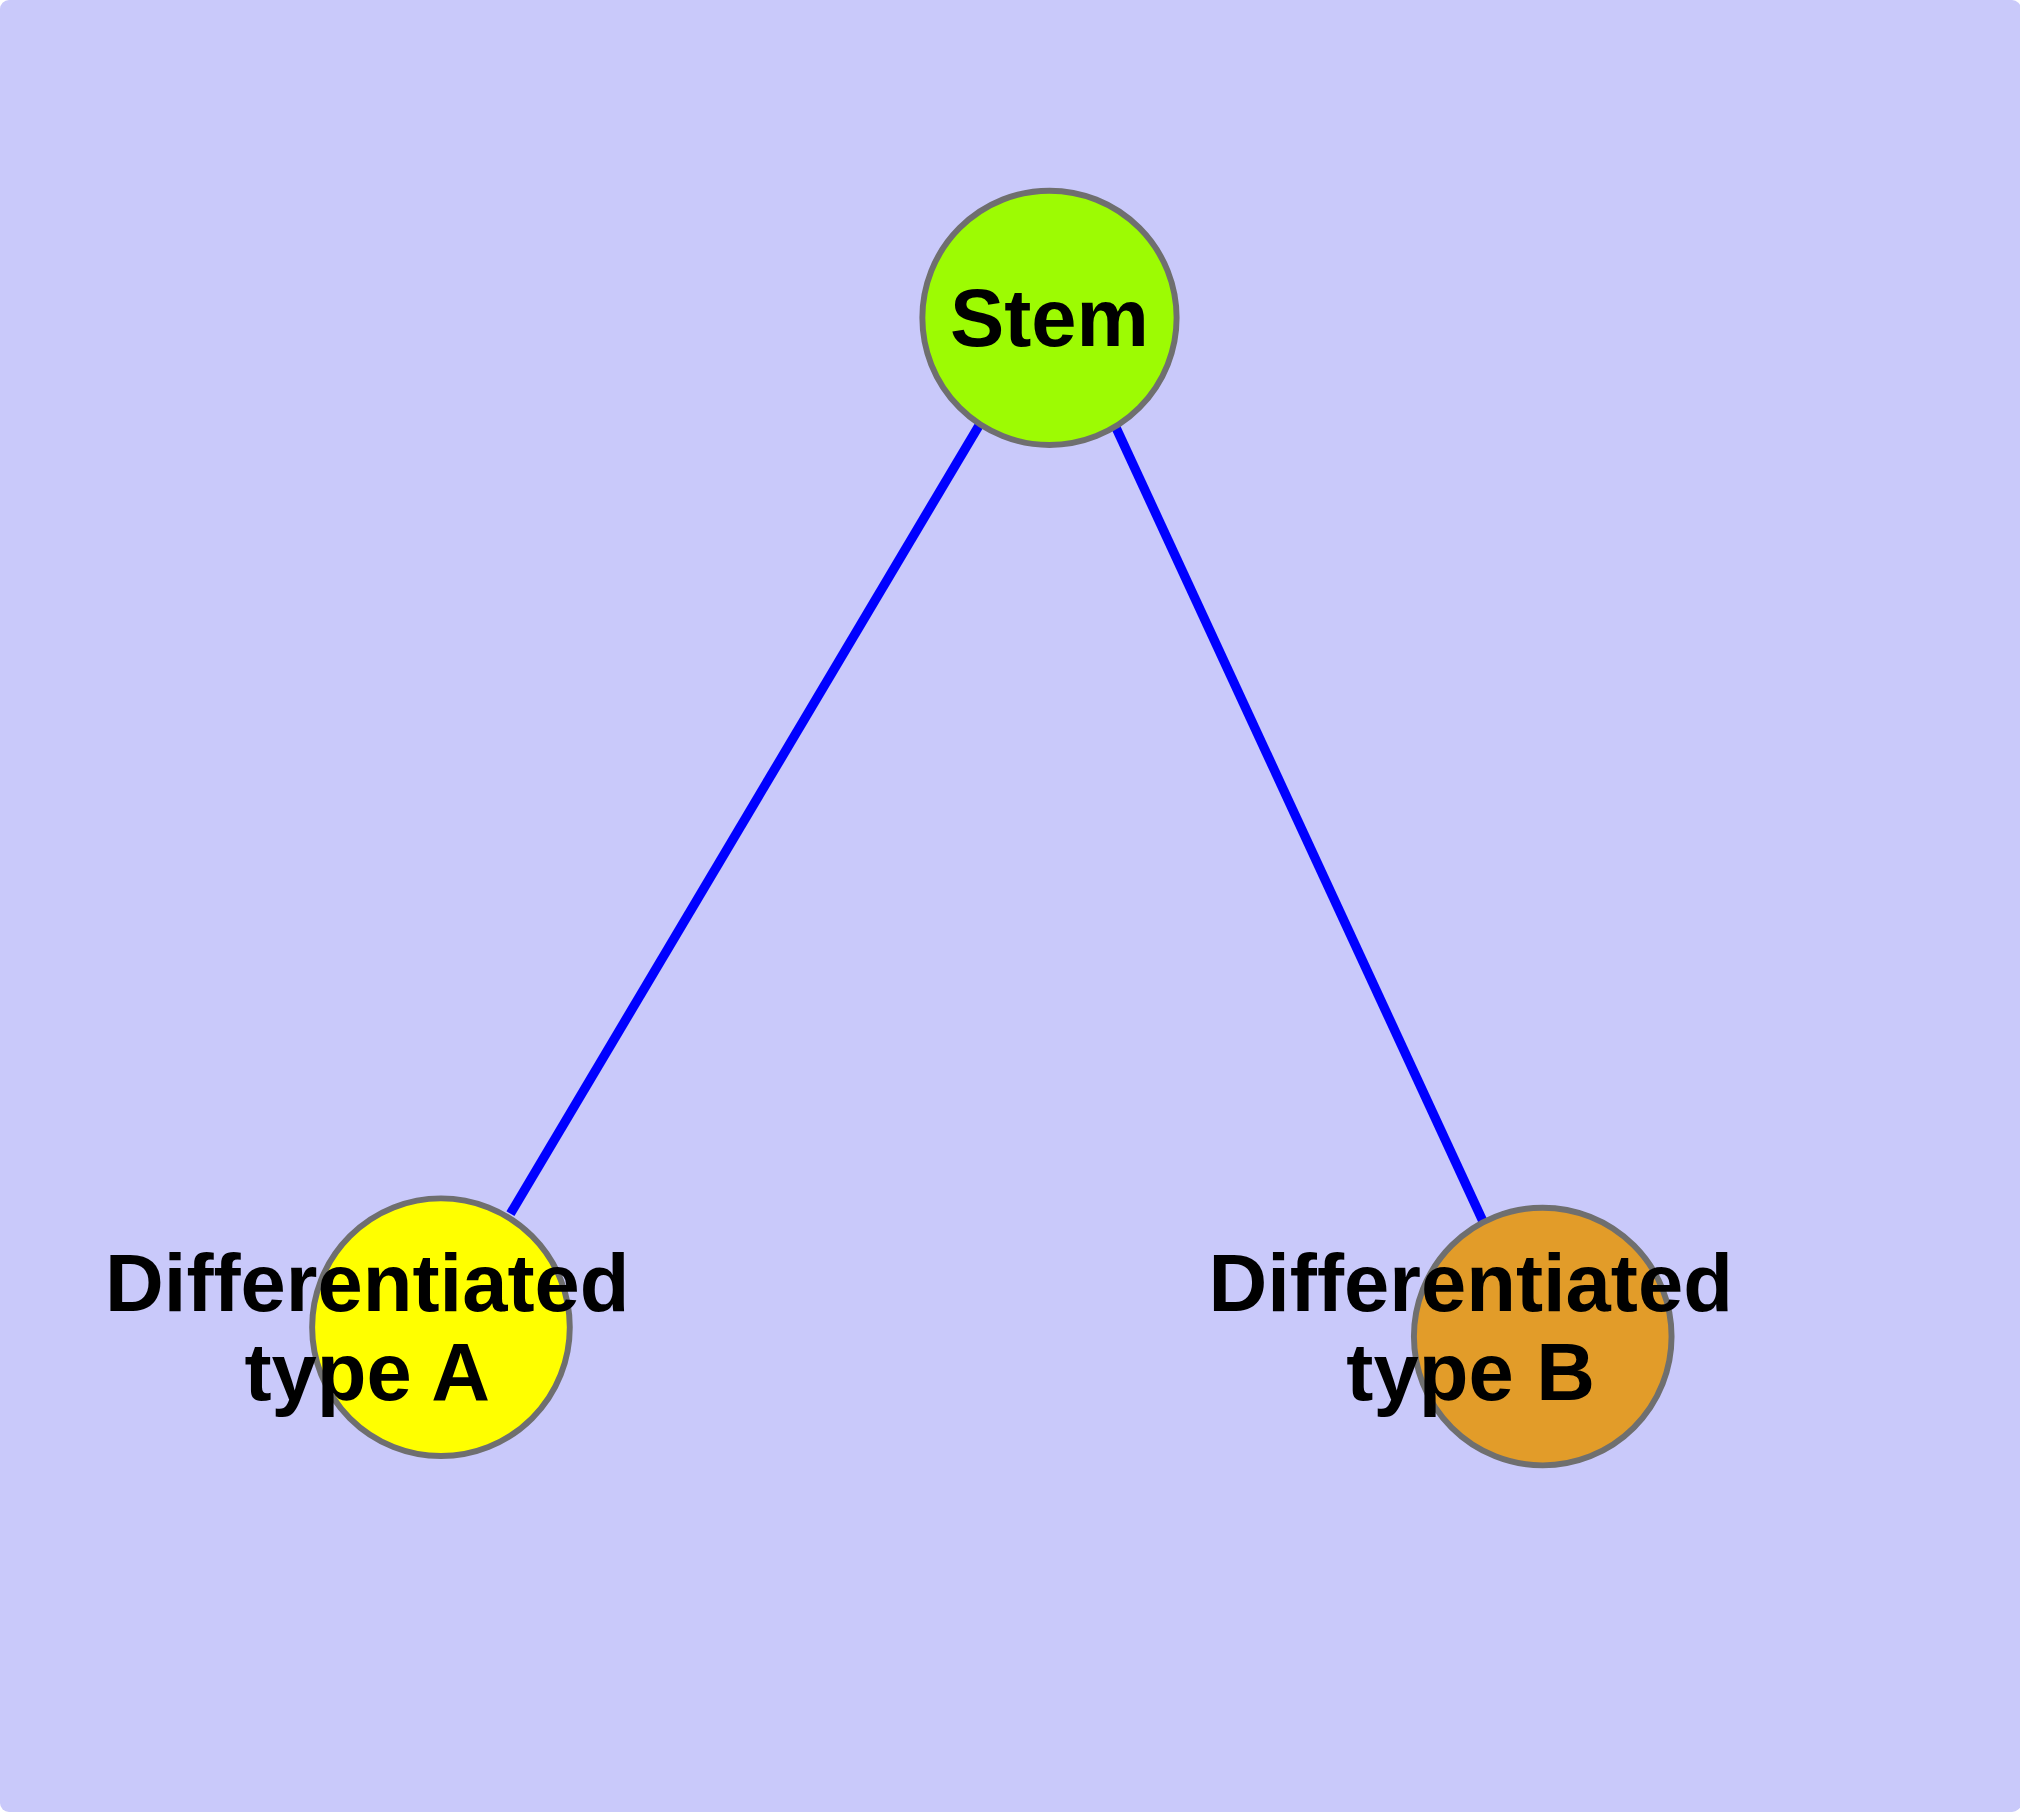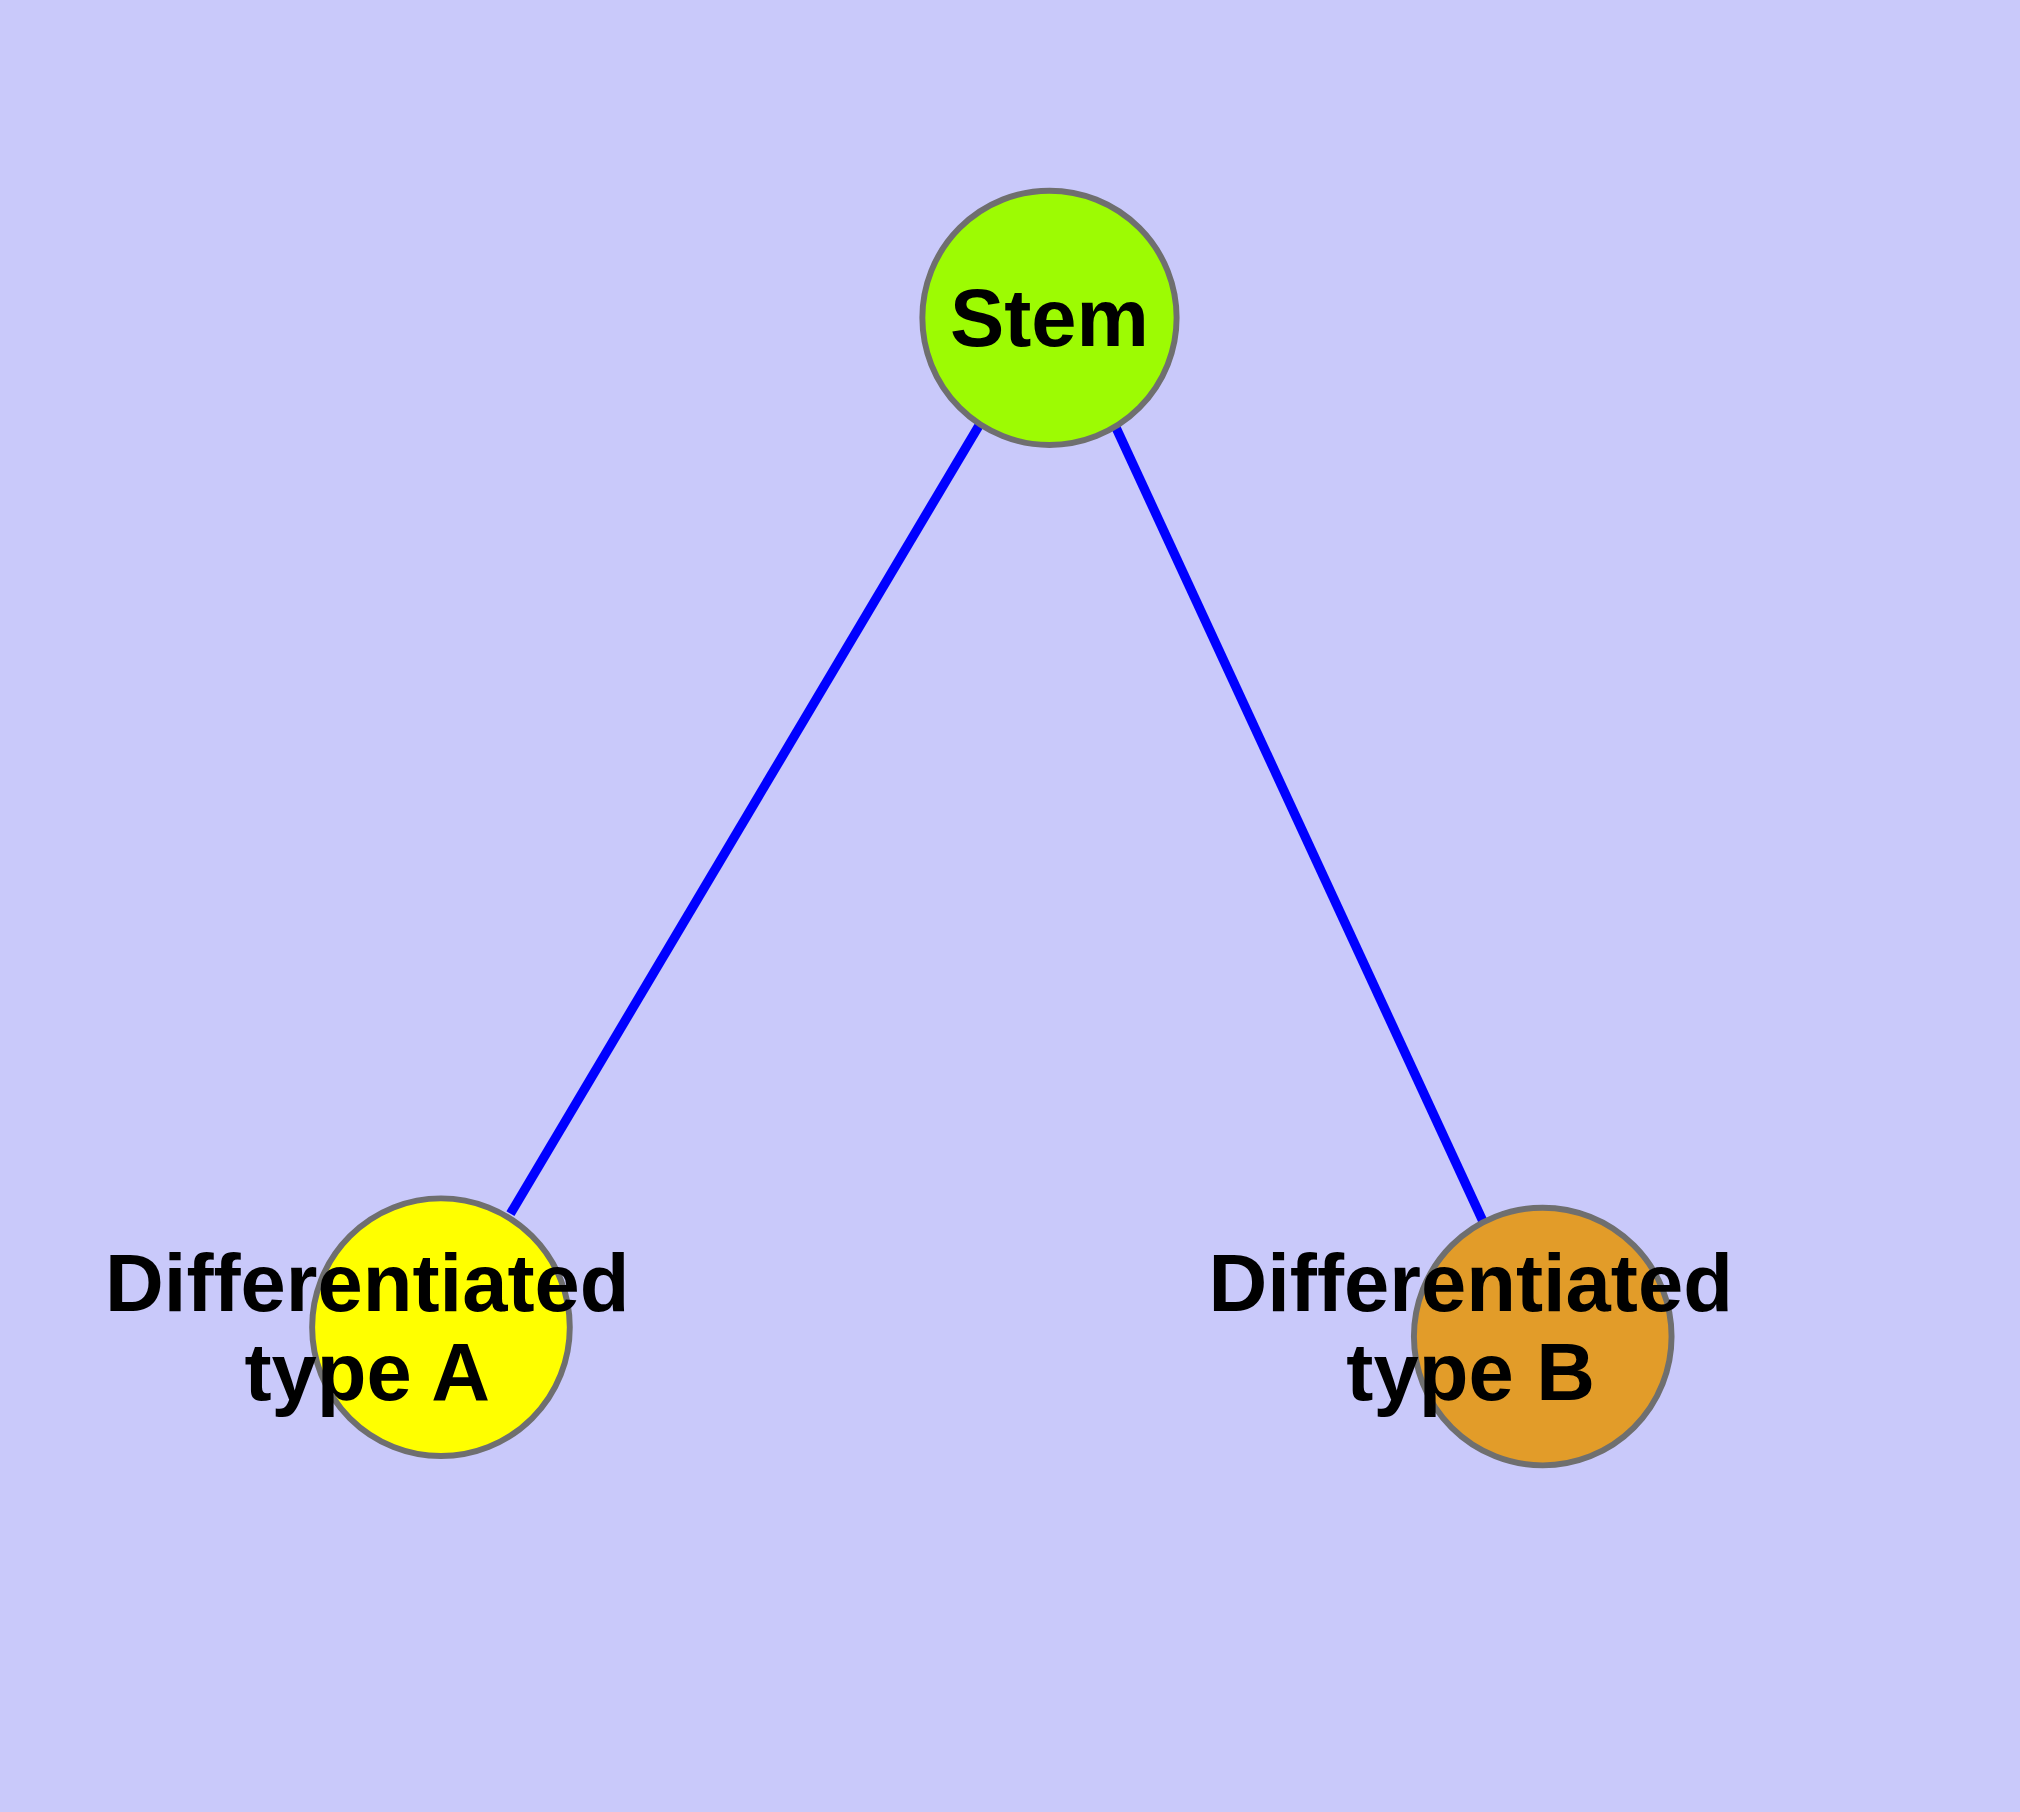--- a/index.html
+++ b/index.html
@@ -8,20 +8,21 @@
     padding: 0;
     background: #ffffff;
   }
   #canvas-wrap {
     position: relative;
     width: 2021px;
     height: 1812px;
     overflow: hidden;
     background: #c9c9fa;
     font-family: "Liberation Sans", sans-serif;
+    border-radius: 9px;
   }
   #graph-svg {
     position: absolute;
     left: 0;
     top: 0;
     width: 2021px;
     height: 1812px;
     display: block;
   }
   .node-circle {

